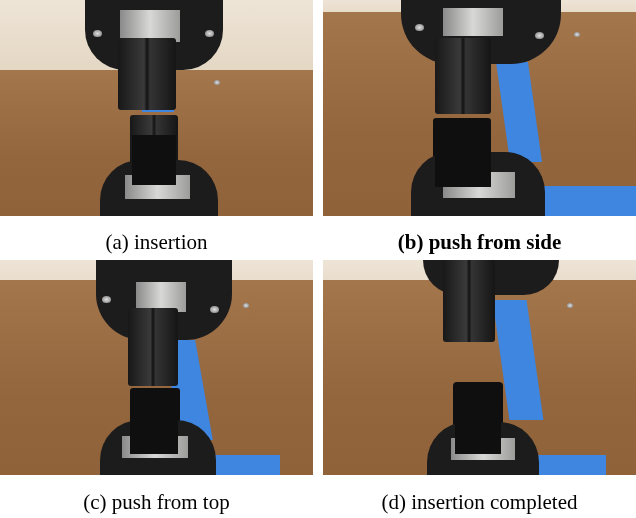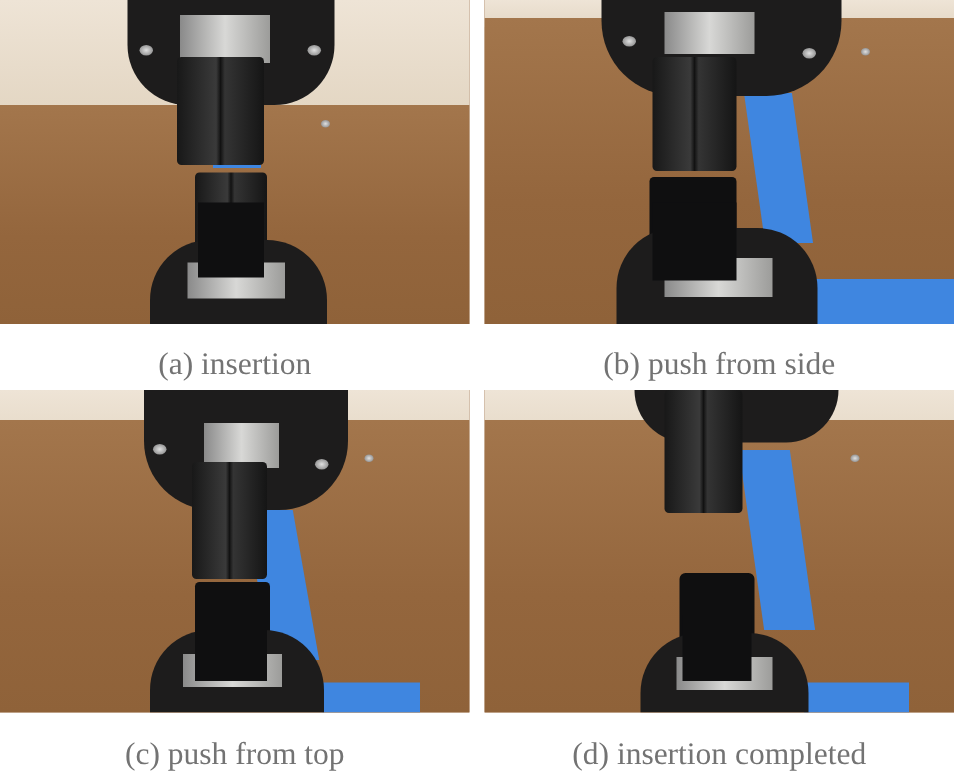--- a/index.html
+++ b/index.html
@@ -6,21 +6,21 @@
   body{width:636px;height:518px;position:relative;overflow:hidden;font-family:"Liberation Serif","DejaVu Serif",serif;}
   .panel{position:absolute;overflow:hidden;background:#9c6e45;}
   .wall{position:absolute;left:0;right:0;top:0;background:linear-gradient(#eee4d6,#e4d7c4);}
   .table{position:absolute;left:0;right:0;bottom:0;background:linear-gradient(180deg,#a3764c,#94663d 60%,#8f6239);}
   .tape{position:absolute;background:#3f86e0;}
   .dark{position:absolute;background:#1d1c1c;}
   .black{position:absolute;background:#0f0f10;}
   .metal{position:absolute;background:linear-gradient(90deg,#8a8a8a,#d8d8d6,#9c9c9a);}
   .bolt{position:absolute;width:9px;height:7px;border-radius:50%;background:radial-gradient(#e0e0e0,#777);}
   .finger{position:absolute;background:linear-gradient(90deg,#181818,#3a3a3a 45%,#121212 50%,#343434 55%,#151515);border-radius:3px;}
-  .caption{position:absolute;font-size:21px;color:#737373;white-space:nowrap;text-align:center;}
+  .caption{position:absolute;font-size:21px;color:#000000;white-space:nowrap;text-align:center;}
 </style>
 </head>
 <body>
 
 <div class="panel" style="left:0;top:0;width:313px;height:216px;">
   <div class="wall" style="height:70px;"></div>
   <div class="table" style="top:70px;"></div>
   <div class="tape" style="left:142px;top:72px;width:32px;height:40px;"></div>
   <div class="dark" style="left:85px;top:0;width:138px;height:70px;border-radius:0 0 40px 40px;"></div>
   <div class="metal" style="left:120px;top:10px;width:60px;height:32px;"></div>
@@ -76,15 +76,15 @@
   <div class="dark" style="left:100px;top:0;width:136px;height:35px;border-radius:0 0 46px 46px;"></div>
   <div class="finger" style="left:120px;top:0;width:52px;height:82px;"></div>
   <div class="bolt" style="left:244px;top:43px;width:6px;height:5px;"></div>
   <div class="black" style="left:130px;top:122px;width:50px;height:82px;border-radius:4px;"></div>
   <div class="dark" style="left:104px;top:162px;width:112px;height:53px;border-radius:40px 40px 0 0;"></div>
   <div class="metal" style="left:128px;top:178px;width:64px;height:22px;"></div>
   <div class="black" style="left:132px;top:150px;width:46px;height:44px;"></div>
 </div>
 
 <div class="caption" style="left:0;top:230px;width:313px;">(a) insertion</div>
-<div class="caption" style="left:323px;top:230px;width:313px;">(b) push from side</div>
+<div class="caption" style="left:323px;top:230px;width:313px;font-weight:bold;">(b) push from side</div>
 <div class="caption" style="left:0;top:490px;width:313px;">(c) push from top</div>
 <div class="caption" style="left:323px;top:490px;width:313px;">(d) insertion completed</div>
 
 </body></html>

